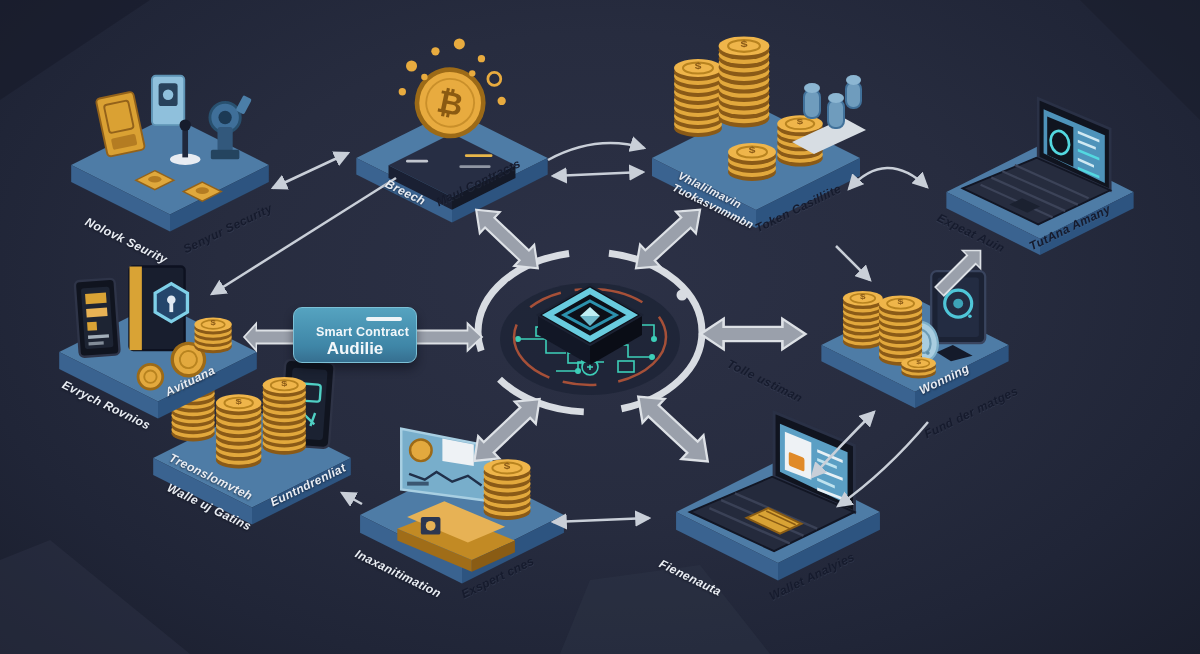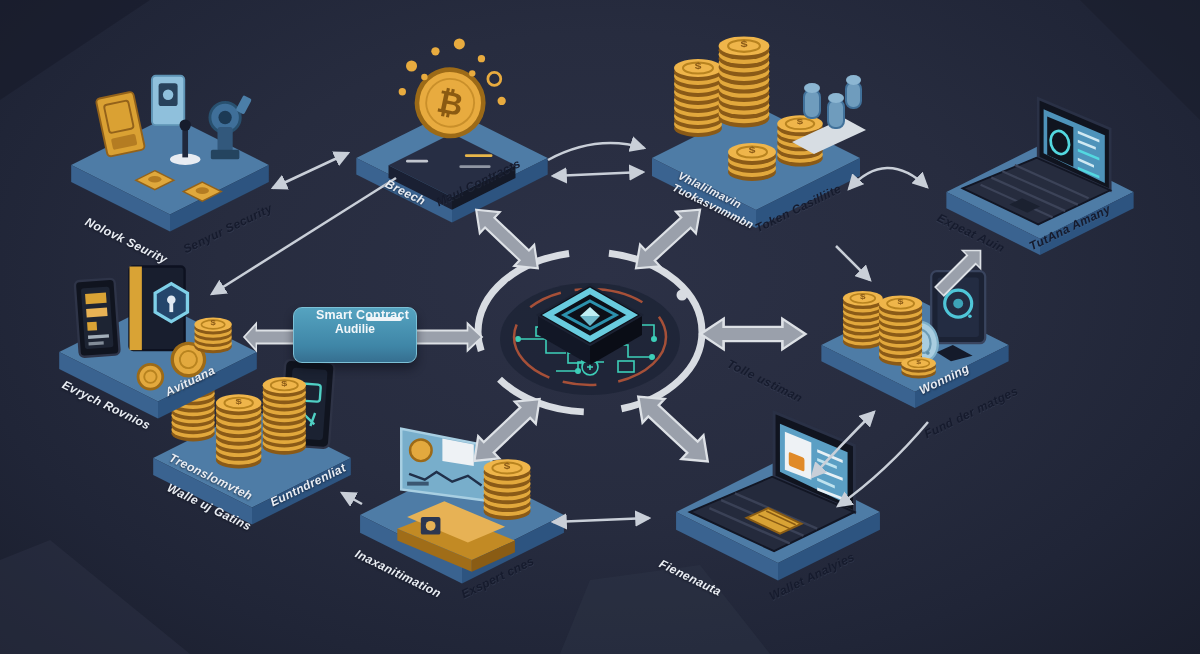--- a/index.html
+++ b/index.html
@@ -13,22 +13,22 @@
   .dark{color:#161b2d;text-shadow:0 1px 0 rgba(120,140,170,.12);}
   .fall{transform:rotate(26deg);}
   .rise{transform:rotate(-26deg);}
   .two-line div{line-height:1.15;font-size:11px;}
   #center-label{position:absolute;left:293px;top:307px;width:122px;height:54px;
     background:linear-gradient(180deg,#55a3c0 0%,#3f86a7 70%,#366f90 100%);
     border:1px solid #7cc0d6;border-radius:9px;box-shadow:0 6px 10px rgba(8,12,20,.45);
     color:#f2f7fa;text-align:center;font-weight:bold;}
   #center-label .stripe{position:absolute;right:14px;top:9px;width:36px;height:4px;
     background:#eef4f8;border-radius:2px;}
-  #center-label .l1{font-size:12.5px;letter-spacing:.2px;padding-left:15px;}
-  #center-label .l2{font-size:12px;}
+  #center-label .l1{margin-top:17px;font-size:12.5px;letter-spacing:.2px;padding-left:15px;}
+  #center-label .l2{font-size:17px;}
 </style>
 </head>
 <body>
 
 <div id="canvas">
 
 <svg id="scene" width="1200" height="654" viewBox="0 0 1200 654">
   <defs>
     <marker id="mA" viewBox="0 0 10 10" refX="8.5" refY="5" markerWidth="6.5" markerHeight="6.5" orient="auto-start-reverse">
       <path d="M0,0 L10,5 L0,10 z" fill="#c9cfd8"></path>

